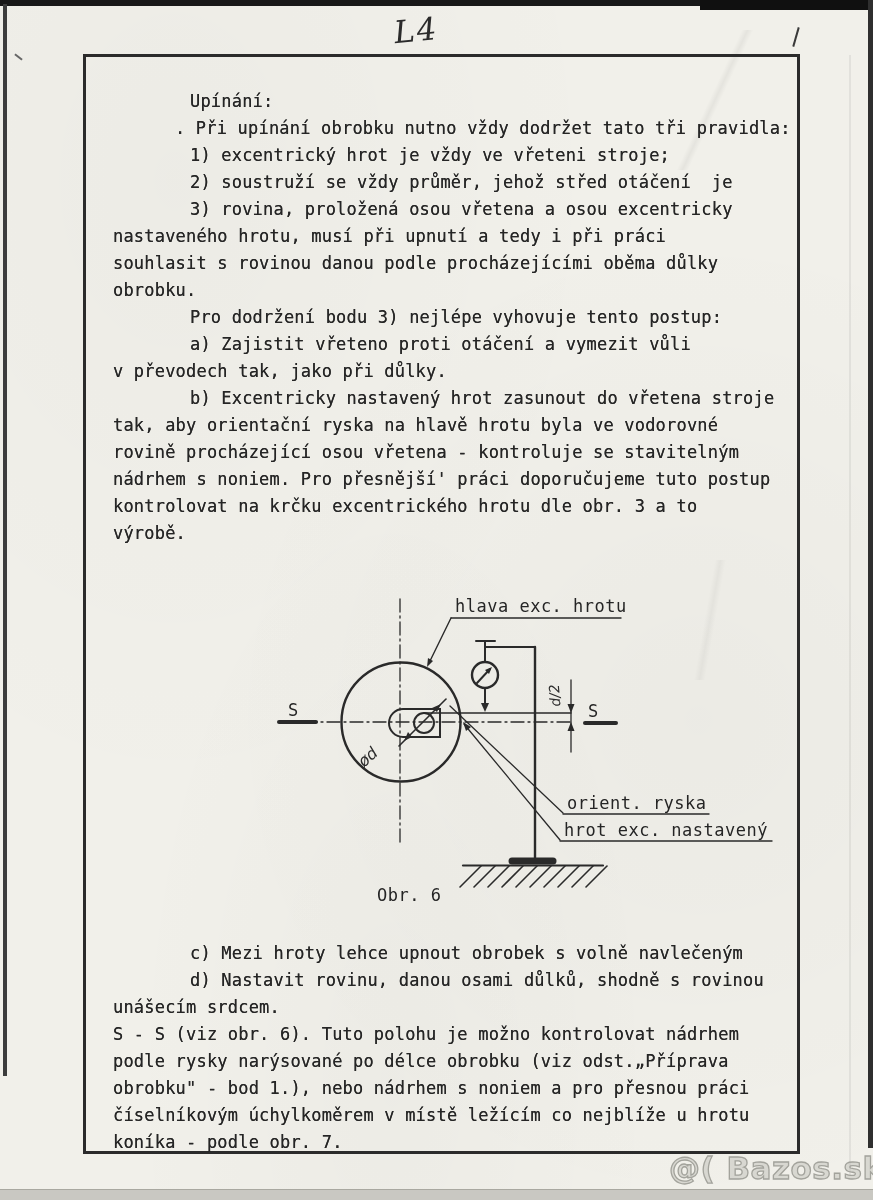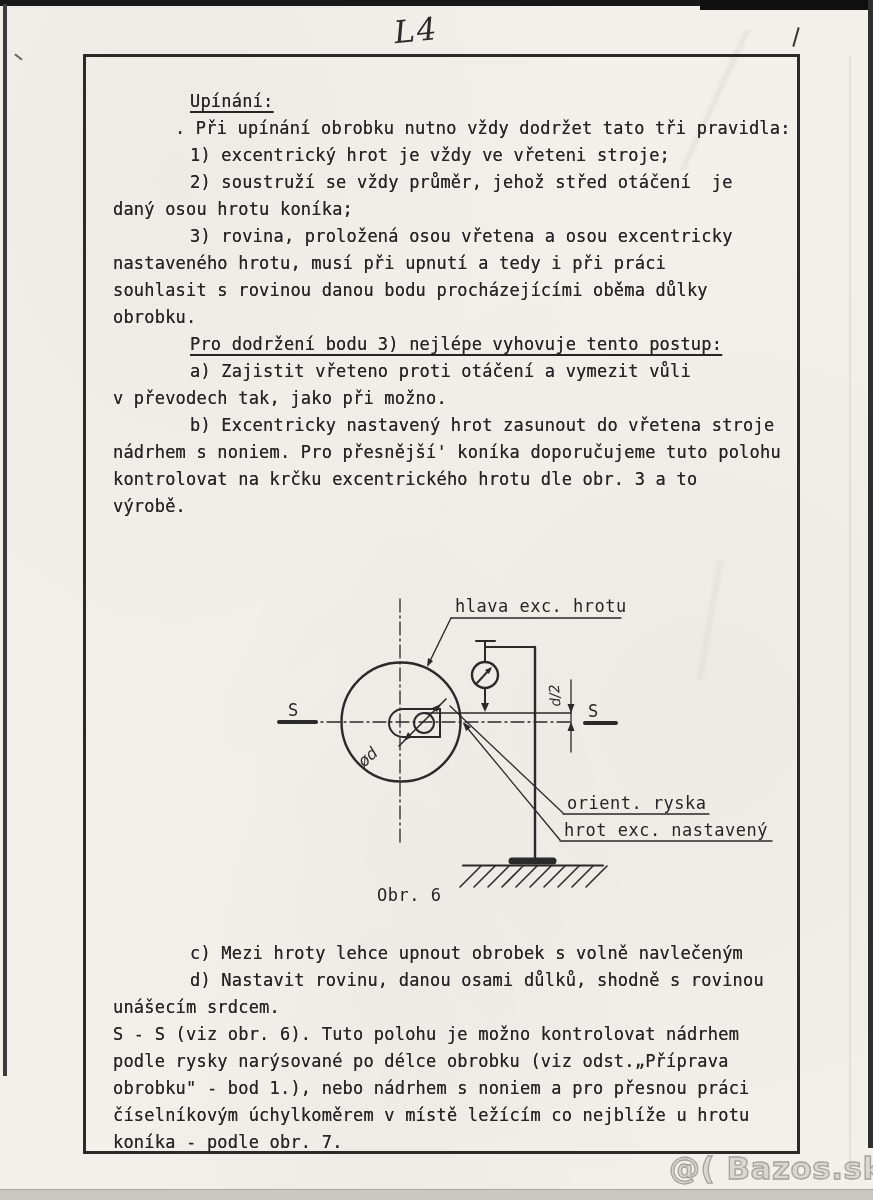--- a/index.html
+++ b/index.html
@@ -37,21 +37,21 @@
     font-style:italic;font-size:31px;color:#2b2b2b;transform:rotate(-6deg);
     letter-spacing:2px;
   }
   .text-block{position:absolute;left:113px;width:690px;}
   .text-block.top{top:88px;}
   .text-block.bottom{top:940px;}
   .tline{
     white-space:pre;height:27px;line-height:27px;font-size:17px;
     letter-spacing:0.2px;text-shadow:0 0 0.5px rgba(30,30,30,0.8);
   }
-  .tline.ul{text-decoration:underline;text-underline-offset:4px;text-decoration-thickness:1.5px;}
+  .tline.ul{text-underline-offset:4px;text-decoration-thickness:1.5px;}
   .ind1{padding-left:77px;}
   .ind2{padding-left:62px;}
 
   .figure-svg{position:absolute;left:270px;top:595px;}
   .fig-label{font-family:"DejaVu Sans Mono","Liberation Mono",monospace;font-size:17px;
     fill:#252525;letter-spacing:0.5px;}
   .fig-hand{font-family:"DejaVu Sans","Liberation Sans",sans-serif;font-style:italic;fill:#2a2a2a;}
 
   .watermark{
     position:absolute;left:669px;top:1150px;
@@ -81,30 +81,31 @@
   <div class="hand-number">L4</div>
 
   <div class="border-box"></div>
 
   <div class="text-block top">
 
   <div class="tline ul ind1">Upínání:</div>
       <div class="tline ind2">. Při upínání obrobku nutno vždy dodržet tato tři pravidla:</div>
       <div class="tline ind1">1) excentrický hrot je vždy ve vřeteni stroje;</div>
       <div class="tline ind1">2) soustruží se vždy průměr, jehož střed otáčení  je</div>
-      <div class="tline">daný osou hrotu koníka;</div>
       <div class="tline ind1">3) rovina, proložená osou vřetena a osou excentricky</div>
       <div class="tline">nastaveného hrotu, musí při upnutí a tedy i při práci</div>
-      <div class="tline">souhlasit s rovinou danou bodu procházejícími oběma důlky</div>
+      <div class="tline">souhlasit s rovinou danou podle procházejícími oběma důlky</div>
       <div class="tline">obrobku.</div>
       <div class="tline ul ind1">Pro dodržení bodu 3) nejlépe vyhovuje tento postup:</div>
       <div class="tline ind1">a) Zajistit vřeteno proti otáčení a vymezit vůli</div>
-      <div class="tline">v převodech tak, jako při možno.</div>
+      <div class="tline">v převodech tak, jako při důlky.</div>
       <div class="tline ind1">b) Excentricky nastavený hrot zasunout do vřetena stroje</div>
-      <div class="tline">nádrhem s noniem. Pro přesnější' koníka doporučujeme tuto polohu</div>
+      <div class="tline">tak, aby orientační ryska na hlavě hrotu byla ve vodorovné</div>
+      <div class="tline">rovině procházející osou vřetena - kontroluje se stavitelným</div>
+      <div class="tline">nádrhem s noniem. Pro přesnější' práci doporučujeme tuto postup</div>
       <div class="tline">kontrolovat na krčku excentrického hrotu dle obr. 3 a to</div>
       <div class="tline">výrobě.</div>
     </div>
 
   <svg class="figure-svg" width="520" height="315" viewBox="270 595 520 315" fill="none" stroke="#2a2a2a" stroke-linecap="round">
 
     <line x1="400" y1="599" x2="400" y2="846" stroke-width="1.3" stroke-dasharray="13 4 2 4"></line>
     <line x1="281" y1="722" x2="571" y2="722" stroke-width="1.3" stroke-dasharray="13 4 2 4"></line>
 
     <line x1="279" y1="722" x2="316" y2="722" stroke-width="4"></line>

